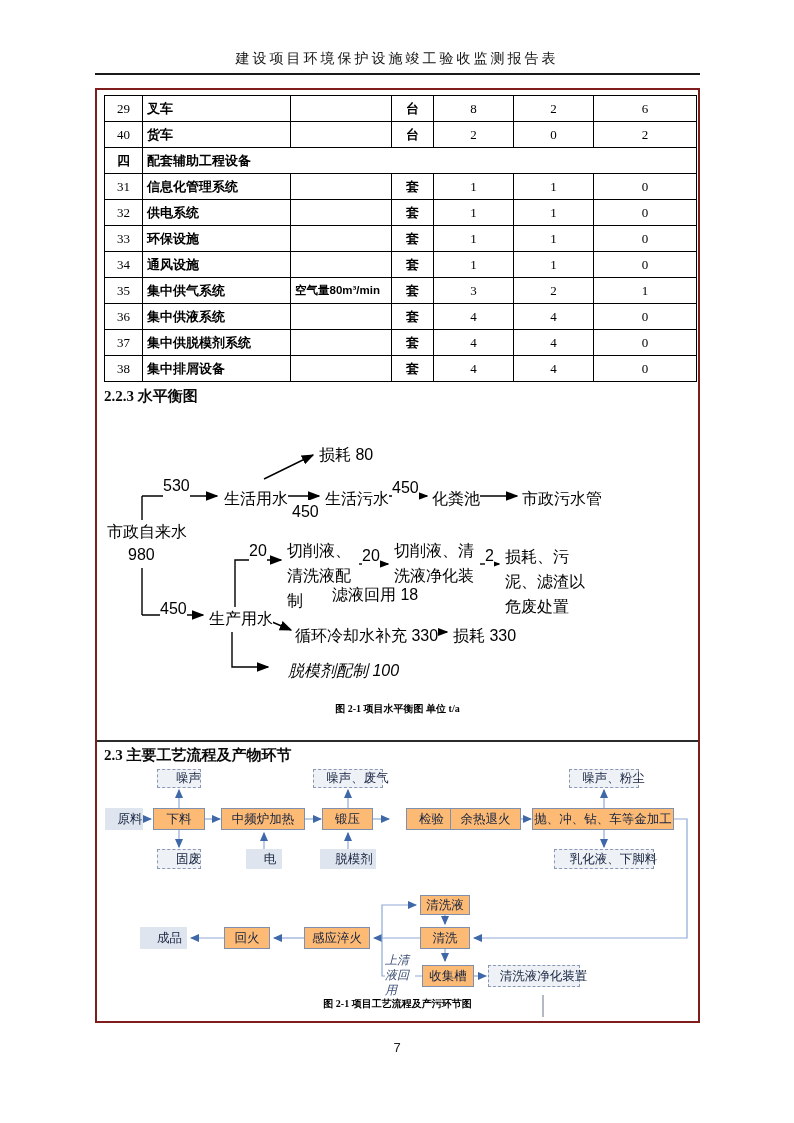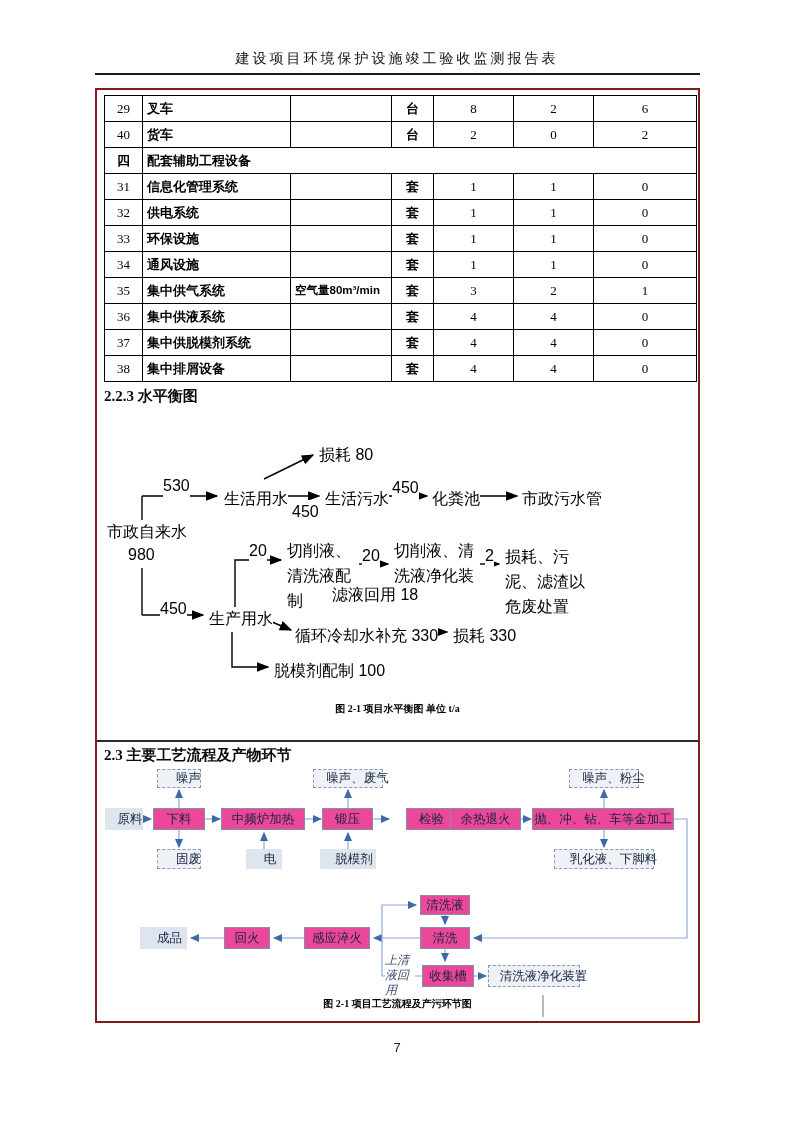--- a/index.html
+++ b/index.html
@@ -53,21 +53,21 @@
   
   .flow-diagram {
     position:absolute; left:0; top:675px; width:605px; height:235px;
     font-family:"Liberation Serif", serif; font-size:12.5px; color:#16233f;
   }
   .flow-diagram svg { position:absolute; left:0; top:0; }
   .fnode {
     position:absolute; display:flex; align-items:center; justify-content:center;
     text-align:center; white-space:nowrap; line-height:1;
   }
-  .fnode.boxed  { background:#ec4899; border:1px solid #7f8fae; }
+  .fnode.boxed  { background:#fdba74; border:1px solid #7f8fae; }
   .fnode.filled { background:#dfe5ef;padding-left:12px; }
   .fnode.dashed { background:#eef1f6; border:1px dashed #8a98b5;padding-left:19px; }
   .fnode.small-note {
     font-size:12px; line-height:1.25; white-space:normal; background:#fff;
     display:block; text-align:left; color:#3c4f75;font-style:italic;
   }
   .text-cursor { position:absolute; width:2px; height:22px; background:#b4bac4; }
   .page-number {
     position:absolute; top:1040px; left:0; width:100%; text-align:center;
     font-size:13px; font-family:"Liberation Sans", sans-serif; color:#222;
@@ -231,21 +231,21 @@
       <div class="wnode wrap" style="left:190px; top:127px; width:70px;">切削液、清洗液配制</div>
       <div class="wnode" style="left:265px; top:132px;">20</div>
       <div class="wnode wrap" style="left:297px; top:127px; width:82px;">切削液、清洗液净化装置</div>
       <div class="wnode" style="left:388px; top:132px;">2</div>
       <div class="wnode wrap" style="left:408px; top:133px; width:94px;">损耗、污泥、滤渣以危废处置</div>
       <div class="wnode" style="left:235px; top:171px;">滤液回用 18</div>
       <div class="wnode" style="left:63px; top:185px;">450</div>
       <div class="wnode" style="left:112px; top:195px;">生产用水</div>
       <div class="wnode" style="left:198px; top:212px;">循环冷却水补充 330</div>
       <div class="wnode" style="left:356px; top:212px;">损耗 330</div>
-      <div class="wnode" style="left:177px; top:247px;">脱模剂配制 100</div>
+      <div class="wnode" style="left:191px; top:247px;font-style:italic;">脱模剂配制 100</div>
     </div>
 
     <div class="fig-caption" style="top:612px;">图 2-1  项目水平衡图  单位 t/a</div>
 
     <div class="divider" style="top:650px;"></div>
 
     <div class="sec-heading" style="top:656px;">2.3 主要工艺流程及产物环节</div>
 
     <div class="flow-diagram">
       <svg width="605" height="235">

